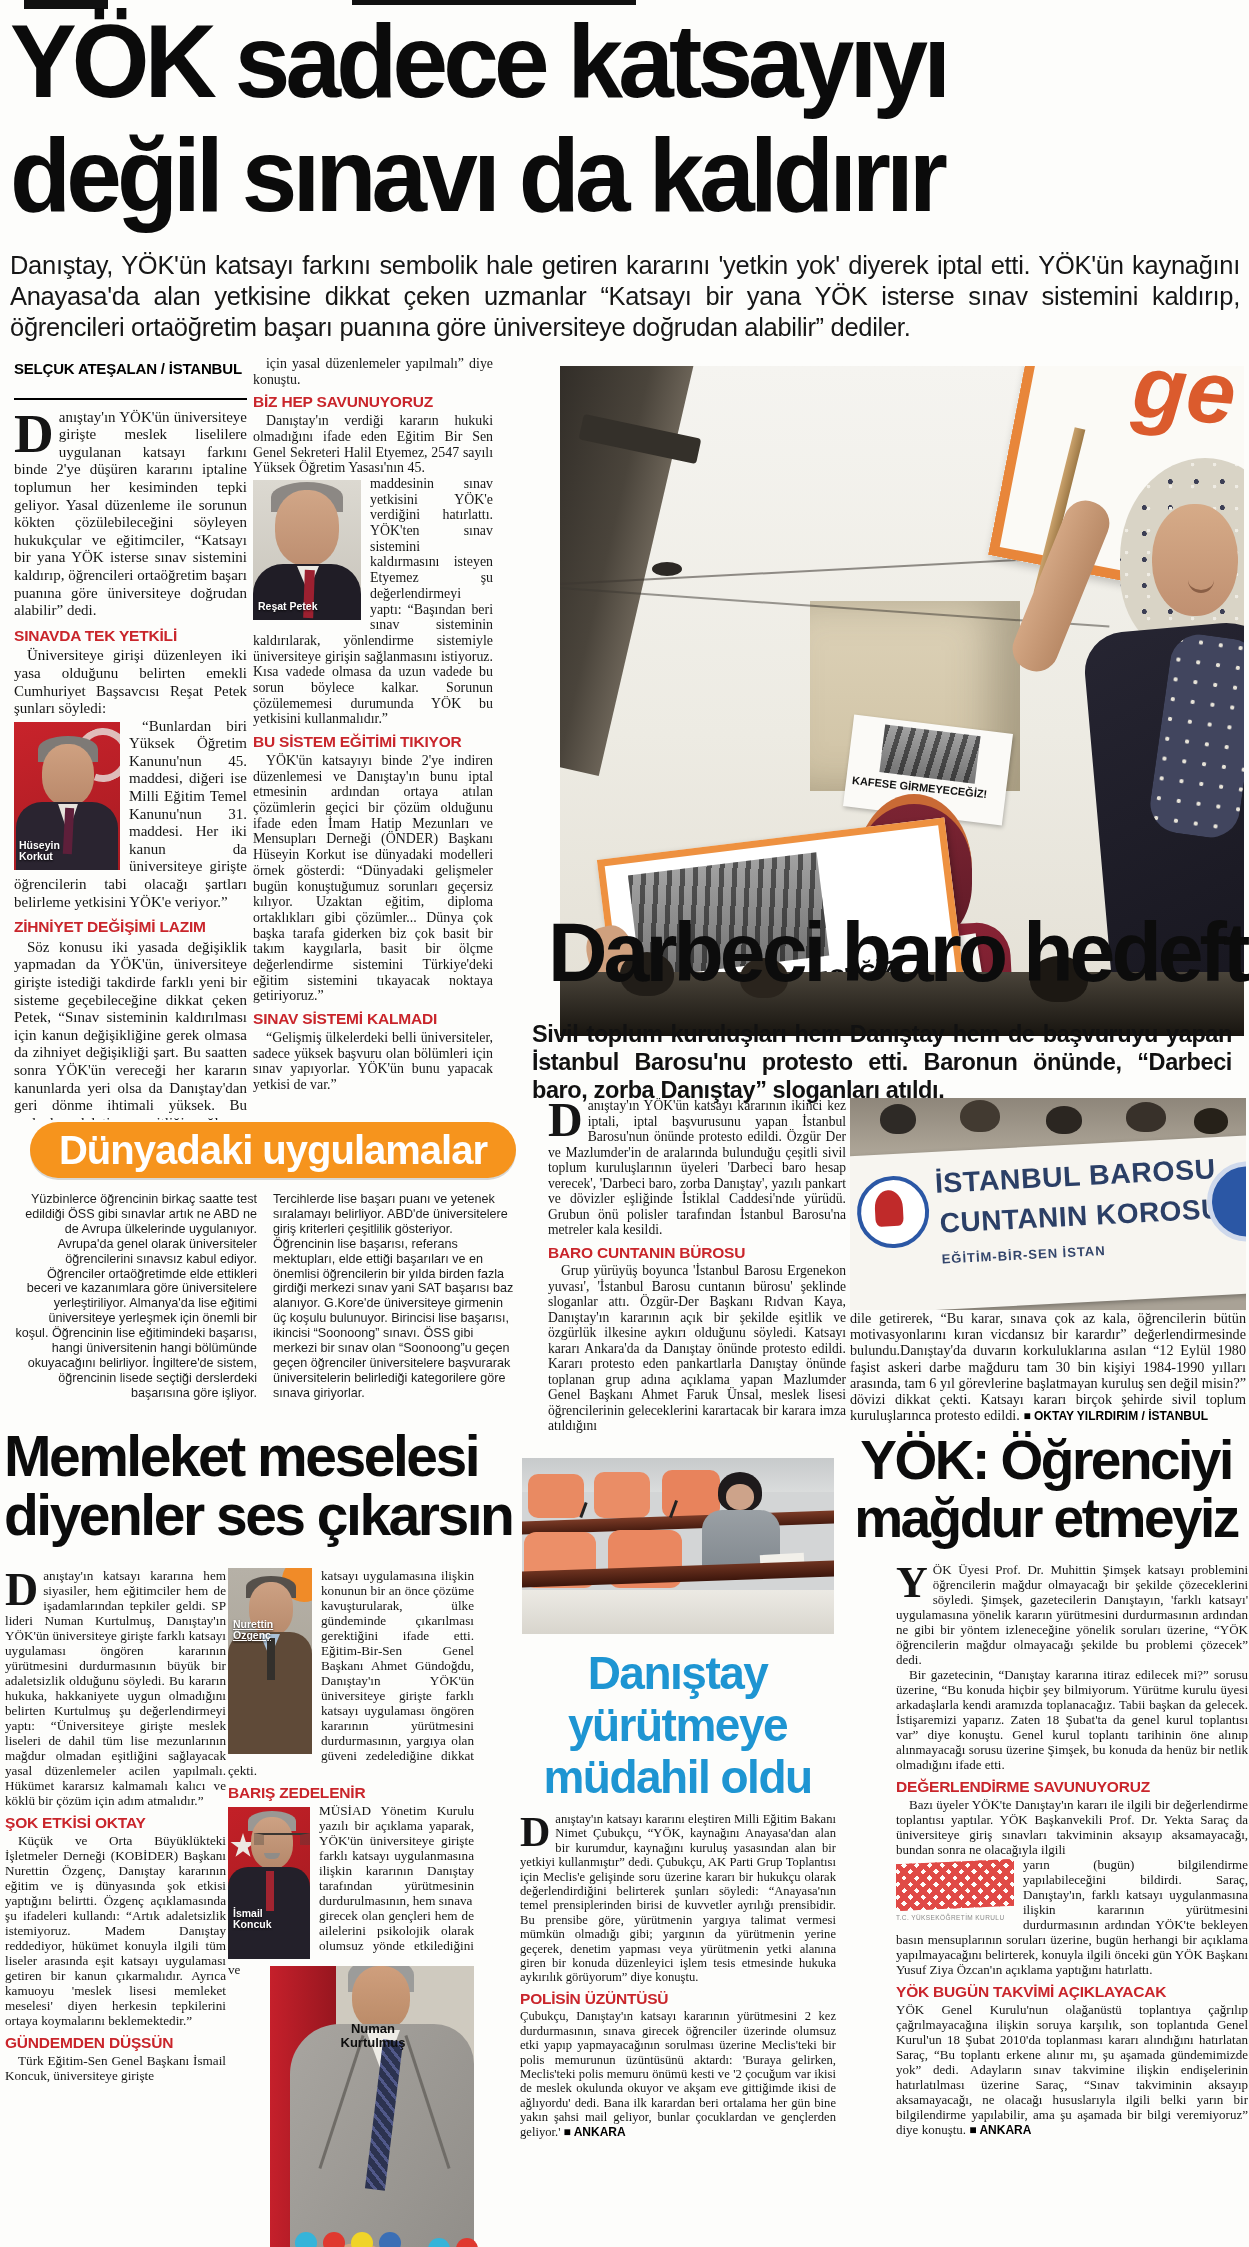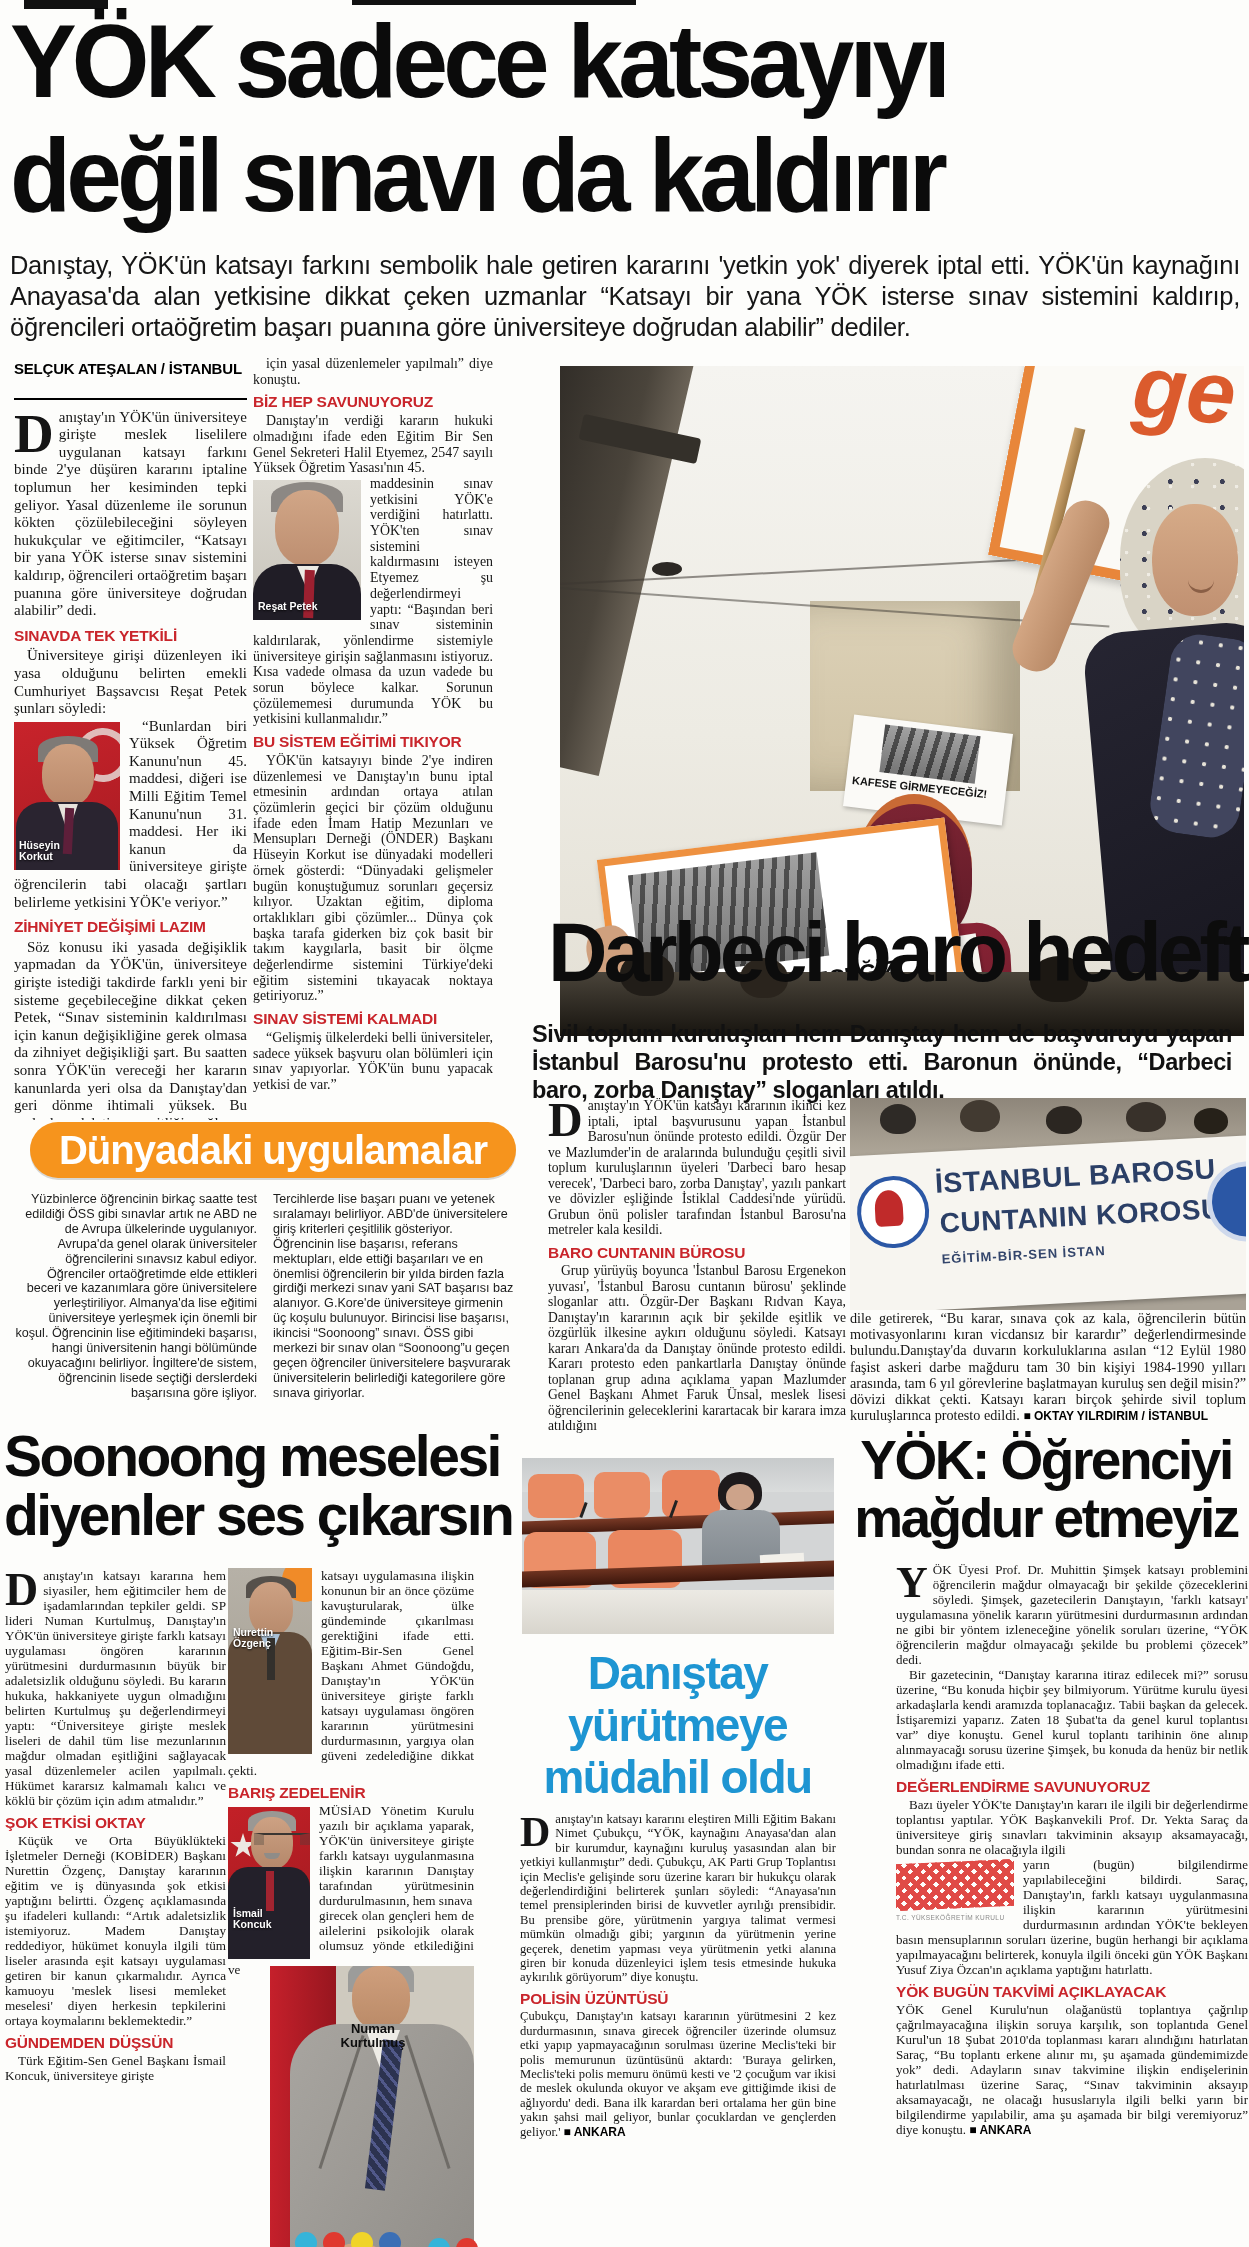--- a/index.html
+++ b/index.html
@@ -189,40 +189,40 @@
     <div class="btxt" style="margin-top:0;font-size:14.2px;line-height:16.2px;">
       <p class="noind inlinep">dile getirerek, “Bu karar, sınava çok az kala, öğrencilerin bütün motivasyonlarını kıran vicdansız bir karardır” değerlendirmesinde bulundu.Danıştay'da duvarın korkuluklarına asılan “12 Eylül 1980 faşist askeri darbe mağduru tam 30 bin kişiyi 1984-1990 yılları arasında, tam 6 yıl görevlerine başlatmayan kuruluş sen değil misin?” dövizi dikkat çekti. Katsayı kararı birçok şehirde sivil toplum kuruluşlarınca protesto edildi. </p>
       <span class="attr">■ OKTAY YILRDIRIM / İSTANBUL</span>
     </div>
   </div>
 
   <div class="abs obanner" style="left:30px;top:1122px;width:486px;height:56px;">Dünyadaki uygulamalar</div>
   <div class="abs dunya" style="left:14px;top:1192px;width:243px;text-align:right;">Yüzbinlerce öğrencinin birkaç saatte test edildiği ÖSS gibi sınavlar artık ne ABD ne de Avrupa ülkelerinde uygulanıyor. Avrupa'da genel olarak üniversiteler öğrencilerini sınavsız kabul ediyor. Öğrenciler ortaöğretimde elde ettikleri beceri ve kazanımlara göre üniversitelere yerleştiriliyor. Almanya'da lise eğitimi üniversiteye yerleşmek için önemli bir koşul. Öğrencinin lise eğitimindeki başarısı, hangi üniversitenin hangi bölümünde okuyacağını belirliyor. İngiltere'de sistem, öğrencinin lisede seçtiği derslerdeki başarısına göre işliyor.</div>
   <div class="abs dunya" style="left:273px;top:1192px;width:243px;text-align:left;">Tercihlerde lise başarı puanı ve yetenek sıralamayı belirliyor. ABD'de üniversitelere giriş kriterleri çeşitlilik gösteriyor. Öğrencinin lise başarısı, referans mektupları, elde ettiği başarıları ve en önemlisi öğrencilerin bir yılda birden fazla girdiği merkezi sınav yani SAT başarısı baz alanıyor. G.Kore'de üniversiteye girmenin üç koşulu bulunuyor. Birincisi lise başarısı, ikincisi “Soonoong” sınavı. ÖSS gibi merkezi bir sınav olan “Soonoong”u geçen geçen öğrenciler üniversitelere başvurarak üniversitelerin belirlediği kategorilere göre sınava giriyorlar.</div>
 
-  <div class="abs hl3" style="left:4px;top:1428px;">Soonoong meselesi</div>
+  <div class="abs hl3" style="left:4px;top:1428px;">Memleket meselesi</div>
   <div class="abs hl3" style="left:4px;top:1487px;">diyenler ses çıkarsın</div>
 
   <div class="abs btxt" style="left:5px;top:1568px;width:221px;height:679px;overflow:hidden;font-size:13.2px;line-height:15px;">
     <p class="noind"><span class="dropcap" style="font-size:46px;line-height:37px;">D</span><span>anıştay'ın katsayı kararına hem siyasiler, hem eğitimciler hem de işadamlarından tepkiler geldi. SP lideri Numan Kurtulmuş, Danıştay'ın YÖK'ün üniversiteye girişte farklı katsayı uygulaması öngören kararının yürütmesini durdurmasının büyük bir adaletsizlik olduğunu söyledi. Bu kararın hukuka, hakkaniyete uygun olmadığını belirten Kurtulmuş şu değerlendirmeyi yaptı: “Üniversiteye girişte meslek liseleri de dahil tüm lise mezunlarının mağdur olmadan eşitliğini sağlayacak yasal düzenlemeler acilen yapılmalı. Hükümet kararsız kalmamalı kalıcı ve köklü bir çözüm için adım atmalıdır.”</span></p>
     <div class="sub">ŞOK ETKİSİ OKTAY</div>
     <p>Küçük ve Orta Büyüklükteki İşletmeler Derneği (KOBİDER) Başkanı Nurettin Özgenç, Danıştay kararının eğitim ve iş dünyasında şok etkisi yaptığını belirtti. Özgenç açıklamasında şu ifadeleri kullandı: “Artık adaletsizlik istemiyoruz. Madem Danıştay reddediyor, hükümet konuyla ilgili tüm liseler arasında eşit katsayı uygulaması getiren bir kanun çıkarmalıdır. Ayrıca kamuoyu 'meslek lisesi memleket meselesi' diyen herkesin tepkilerini ortaya koymalarını beklemektedir.”</p>
     <div class="sub">GÜNDEMDEN DÜŞSÜN</div>
     <p>Türk Eğitim-Sen Genel Başkanı İsmail Koncuk, üniversiteye girişte</p>
   </div>
 
   <div class="abs btxt" style="left:228px;top:1568px;width:246px;height:679px;overflow:hidden;font-size:13.2px;line-height:15px;">
     <div class="photo fl" style="width:84px;height:186px;background:linear-gradient(180deg,#b6b1a7,#a49e92);margin-top:0;">
       <div class="abs" style="right:-14px;top:-10px;width:44px;height:44px;border-radius:50%;background:#f08b28;"></div>
       <div class="abs" style="left:18px;top:8px;width:50px;height:22px;border-radius:50% 50% 0 0;background:#55504b;"></div>
       <div class="abs" style="left:21px;top:14px;width:44px;height:54px;border-radius:46%;background:linear-gradient(180deg,#cda183,#b78a6c);"></div>
       <div class="abs" style="left:0;top:64px;width:84px;height:122px;border-radius:22px 22px 0 0;background:#5f4a38;"></div>
       <div class="abs" style="left:32px;top:66px;width:20px;height:24px;background:#a9c0d6;clip-path:polygon(0 0,100% 0,50% 100%);"></div>
       <div class="abs" style="left:39px;top:70px;width:8px;height:42px;background:#33302c;"></div>
-      <div class="pcap" style="bottom:104px;">Nurettin Özgenç</div>
+      <div class="pcap" style="bottom:112px;text-decoration:underline;">Nurettin Özgenç</div>
     </div>
     <p class="noind">katsayı uygulamasına ilişkin konunun bir an önce çözüme kavuşturularak, ülke gündeminde çıkarılması gerektiğini ifade etti. Eğitim-Bir-Sen Genel Başkanı Ahmet Gündoğdu, Danıştay'ın YÖK'ün üniversiteye girişte farklı katsayı uygulaması öngören kararının yürütmesini durdurmasının, yargıya olan güveni zedelediğine dikkat çekti.</p>
     <div class="sub">BARIŞ ZEDELENİR</div>
     <div class="photo fl" style="width:82px;height:152px;background:linear-gradient(150deg,#c32027,#9e1a20);">
       <div class="abs" style="left:2px;top:26px;width:26px;height:26px;background:#ece8e2;clip-path:polygon(50% 0,61% 35%,98% 35%,68% 57%,79% 91%,50% 70%,21% 91%,32% 57%,2% 35%,39% 35%);"></div>
       <div class="abs" style="left:20px;top:4px;width:48px;height:20px;border-radius:50% 50% 0 0;background:#9a9894;"></div>
       <div class="abs" style="left:23px;top:10px;width:42px;height:52px;border-radius:46%;background:linear-gradient(180deg,#cda183,#b4876a);"></div>
       <div class="abs" style="left:26px;top:26px;width:36px;height:10px;border-top:2px solid #3a3632;border-left:10px solid rgba(70,65,60,.35);border-right:10px solid rgba(70,65,60,.35);"></div>
       <div class="abs" style="left:36px;top:46px;width:16px;height:6px;border-radius:0 0 8px 8px;background:#8f8c88;"></div>
       <div class="abs" style="left:0;top:60px;width:82px;height:92px;border-radius:20px 20px 0 0;background:#23202a;"></div>

